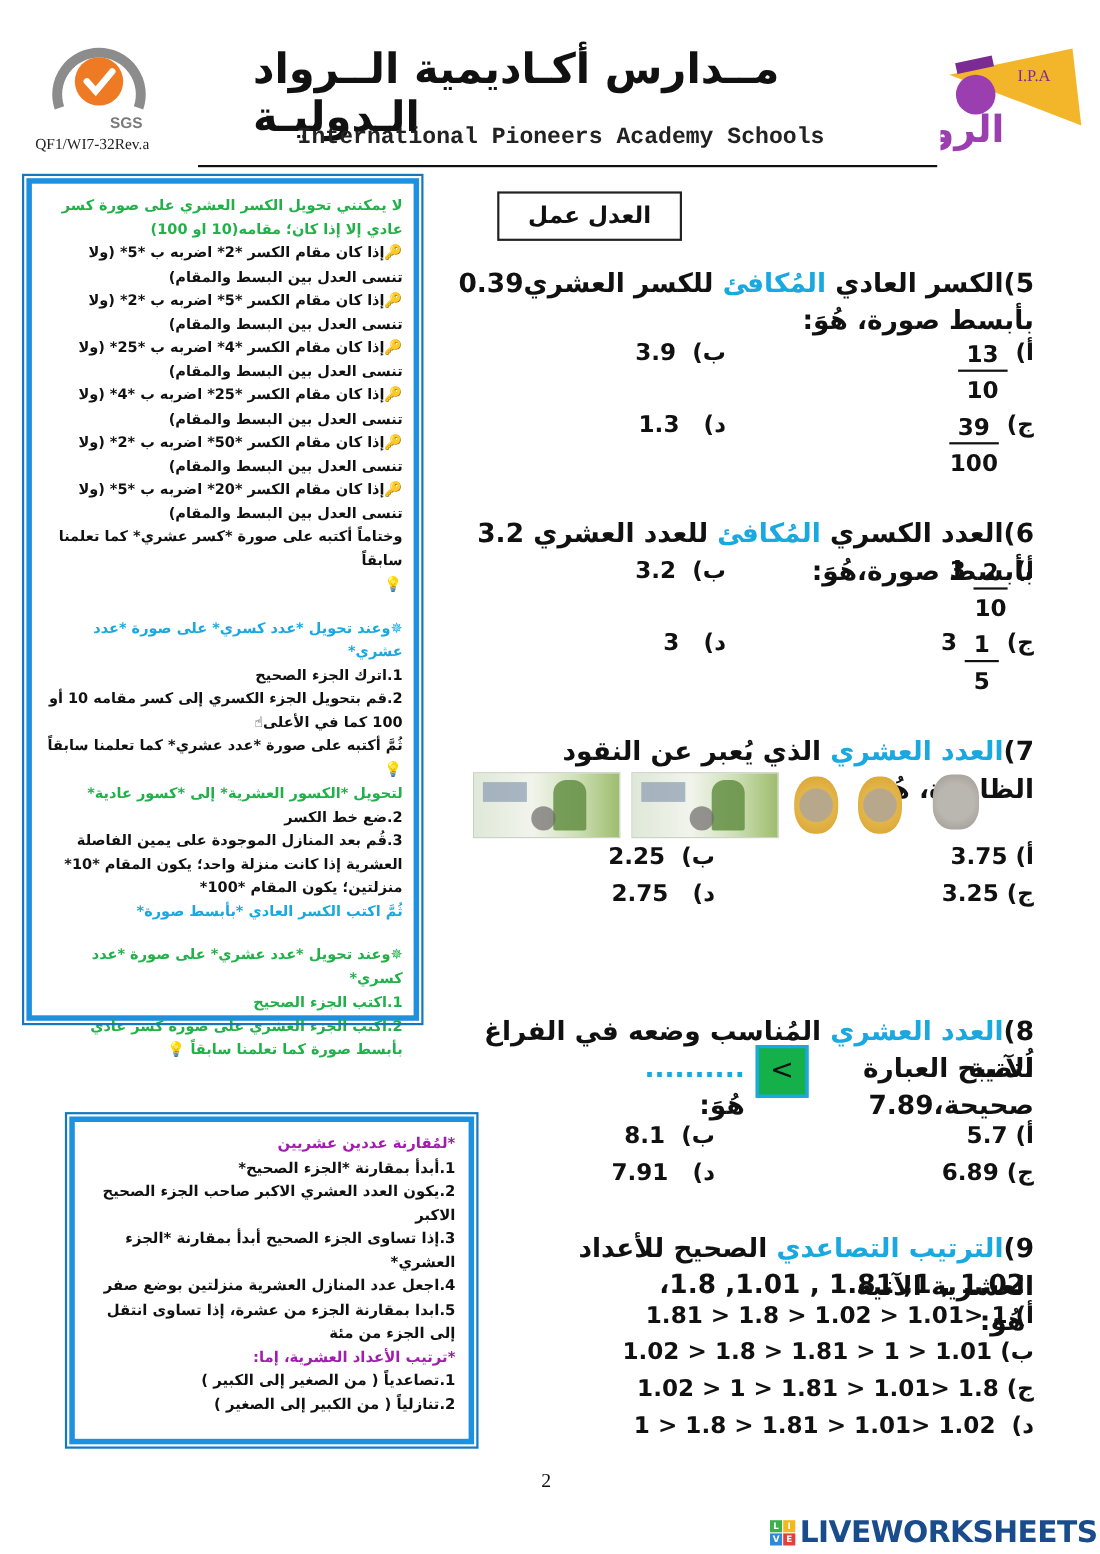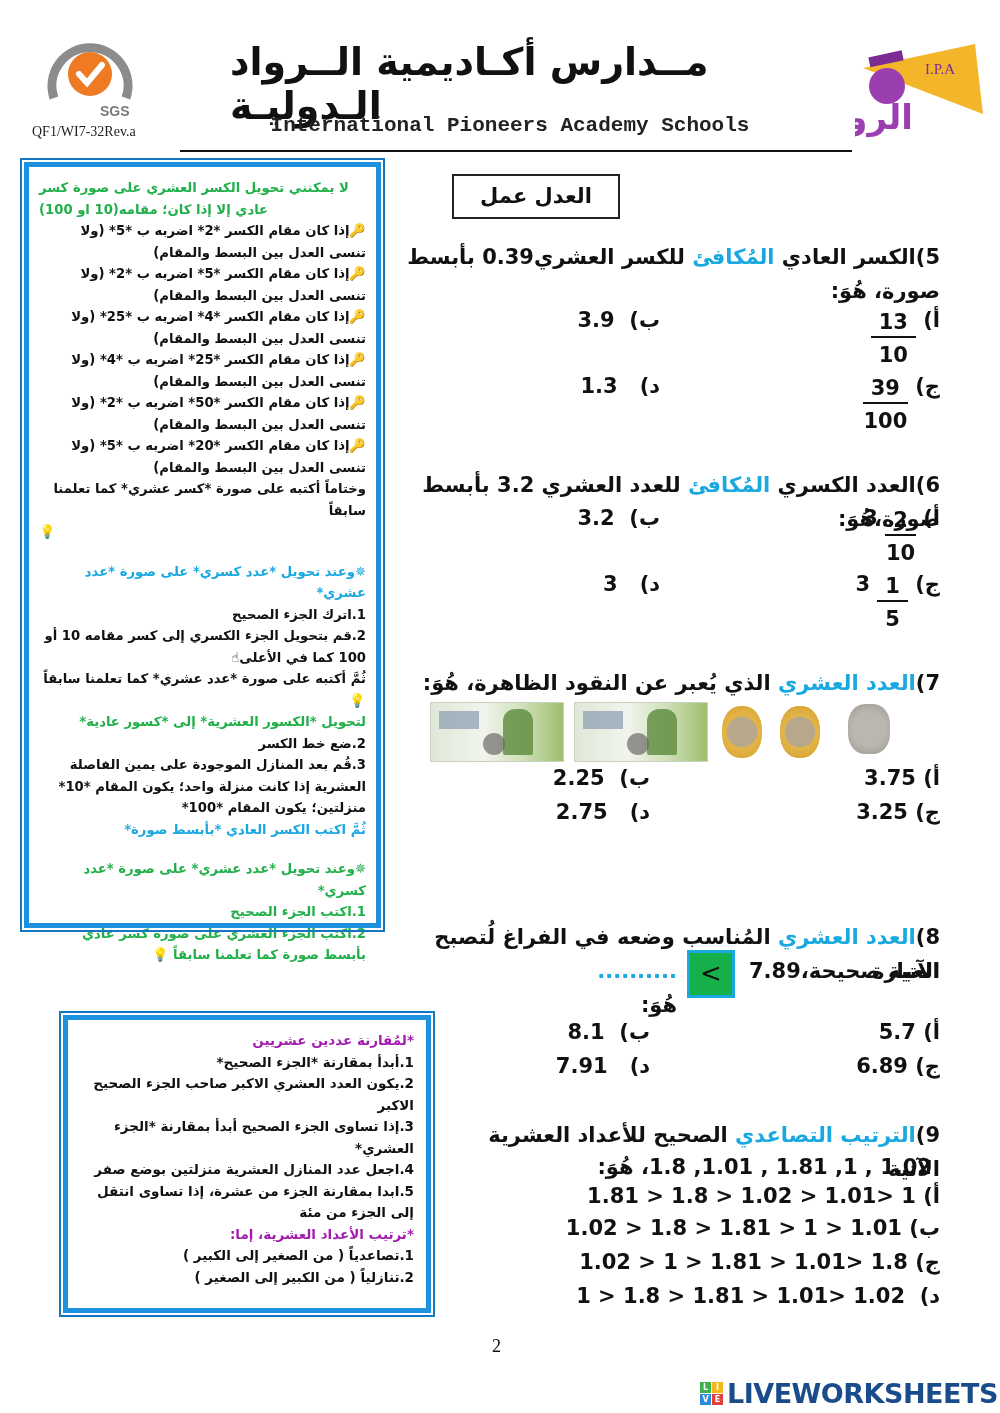--- a/index.html
+++ b/index.html
@@ -17,33 +17,33 @@
     .header-rule { left: 180px; top: 150px; width: 672px; height: 2px; background: #111; }
     .ipa-logo { left: 855px; top: 34px; width: 130px; height: 110px; }
 
     
     .tip-box { border: 5px solid #1e90e0; background: #fff; outline: 2px solid #1577c0; outline-offset: 2px; }
     .tip-box-1 { left: 24px; top: 162px; width: 357px; height: 766px; padding: 10px 10px 6px 10px; }
     .tip-box-2 { left: 63px; top: 1015px; width: 368px; height: 298px; padding: 10px 12px 6px 10px; }
     .tip { font-size: 13.2px; font-weight: bold; line-height: 21.5px; direction: rtl; text-align: right; }
     .tip.green { color: #22b04a; }
     .tip.blue { color: #1aa8e0; }
-    .tip.center { text-align: left; }
+    .tip.center { text-align: right; }
     .tip .key { color: #d4930f; }
     .tip .bulb { color: #1aa85a; }
     .tip-gap { height: 18px; }
     .tip2 { font-size: 13.5px; font-weight: bold; line-height: 21.5px; direction: rtl; text-align: right; }
     .tip2.blue { color: #a21caf; }
 
     
     .ws-title { left: 452px; top: 174px; width: 168px; height: 45px; border: 2px solid #222; text-align: center;
                 font-size: 21px; font-weight: bold; line-height: 41px; direction: rtl; }
 
     
-    .q { direction: rtl; text-align: right; font-size: 21px; font-weight: bold; color: #111; line-height: 34px; }
+    .q { direction: rtl; text-align: right; font-size: 24px; font-weight: bold; color: #111; line-height: 34px; }
     .q .hl { color: #1aa8e0; }
     .opt { font-size: 21px; font-weight: bold; direction: rtl; text-align: right; white-space: nowrap; }
     .frac { display: inline-block; text-align: center; vertical-align: top; }
     .frac .num { display: block; border-bottom: 2px solid #111; padding: 0 8px; line-height: 28px; }
     .frac .den { display: block; line-height: 34px; }
 
     .green-box { left: 687px; top: 950px; width: 48px; height: 48px; background: #16b04a; border: 3px solid #1aa8e0;
                  text-align: center; line-height: 40px; font-size: 26px; color: #111; }
 
     

